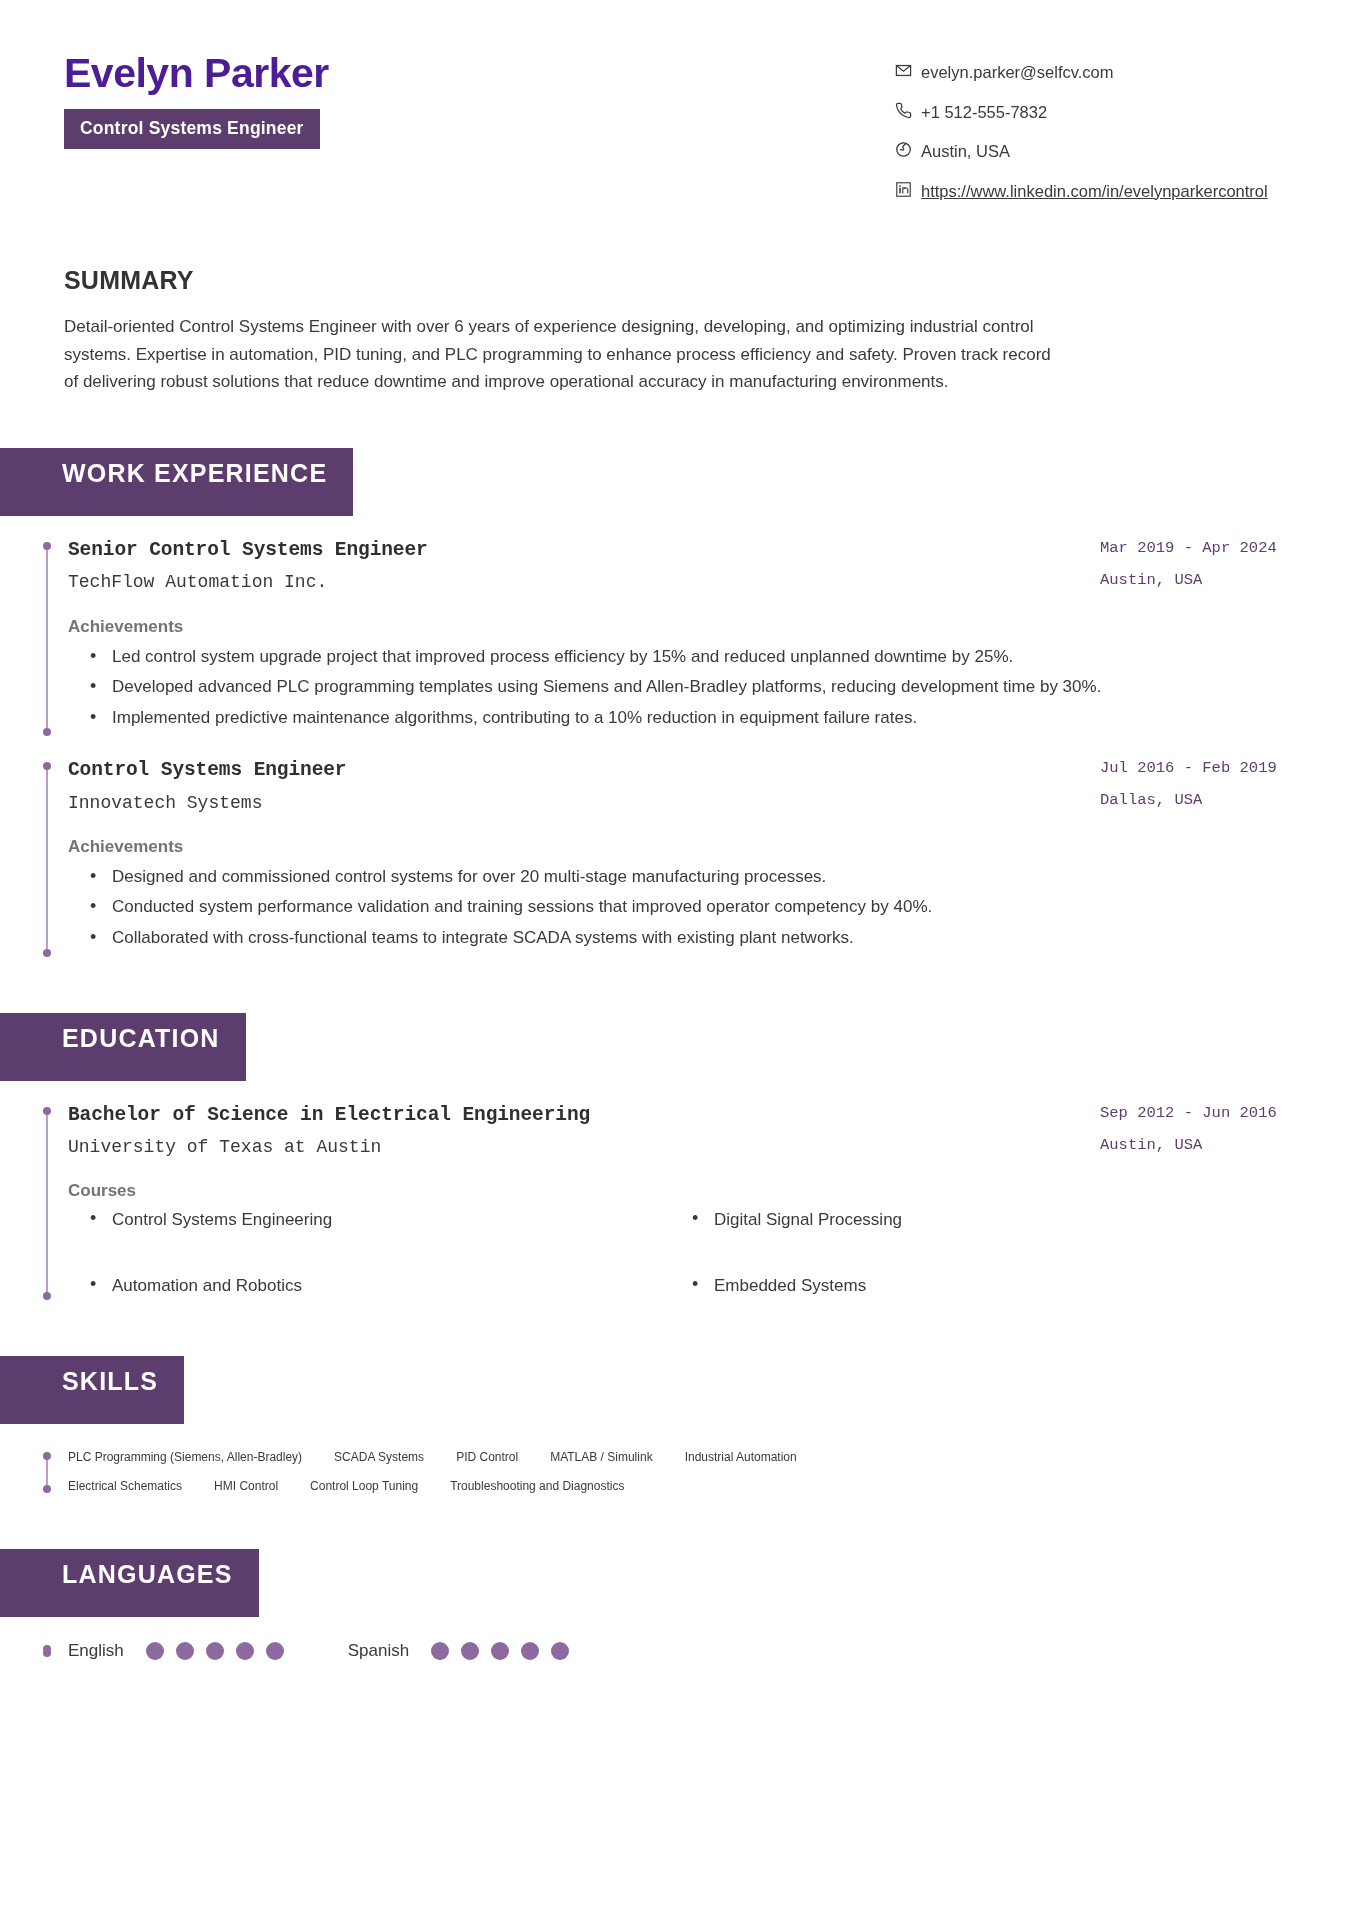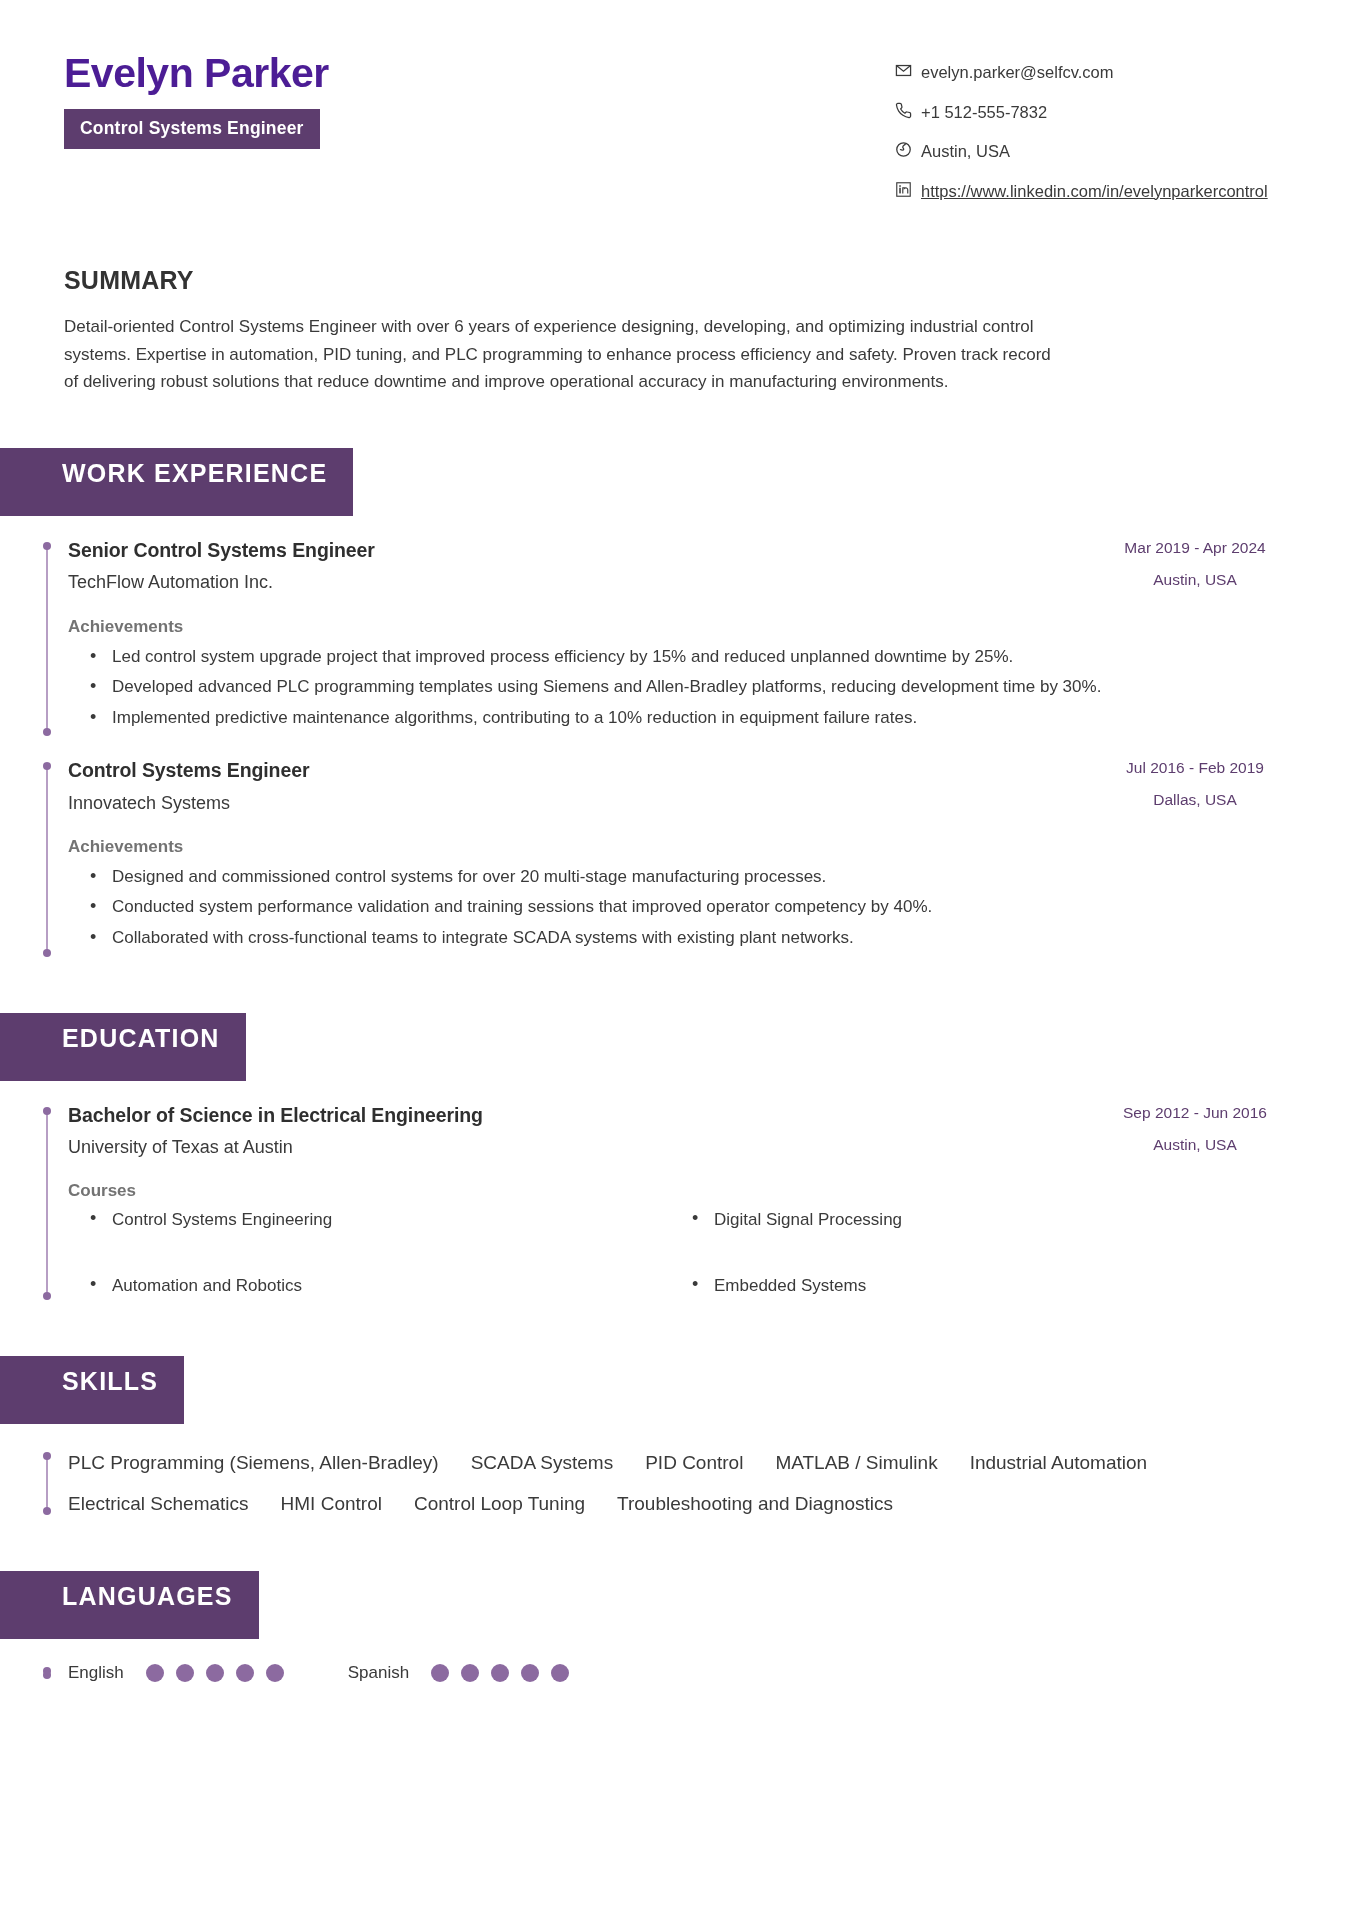--- a/index.html
+++ b/index.html
@@ -114,23 +114,23 @@
   .tl-dot-top, .tl-dot-bottom {
     position: absolute;
     left: -3px;
     width: 8px; height: 8px;
     border-radius: 50%;
     background: #8c6aa0;
   }
   .tl-dot-top { top: 4px; }
   .tl-dot-bottom { bottom: 4px; }
 
-  .entry-head { display: flex; align-items: flex-start; }
+  .entry-head { display: flex; align-items: flex-start; font-family: Liberation Mono, monospace; }
   .entry-head-left { flex: 1; padding-right: 20px; }
-  .entry-head-right { text-align: center; min-width: 190px; }
+  .entry-head-right { text-align: left; min-width: 190px; }
   .job-title {
     font-size: 19.5px;
     font-weight: bold;
     color: #2f2f2f;
     letter-spacing: -0.1px;
     line-height: 1.3;
   }
   .org {
     font-size: 18px;
     color: #3a3a3a;
@@ -199,21 +199,21 @@
     margin: 24px 60px 0 46px;
     padding-left: 22px;
   }
   .skills-rows { display: block; }
   .skill-row {
     display: flex;
     flex-wrap: wrap;
     margin-bottom: 10px;
   }
   .skill {
-    font-size: 19px;
+    font-size: 12px;
     color: #3a3a3a;
     margin-right: 32px;
     line-height: 1.6;
     white-space: nowrap;
   }
 
   
   .langs-wrap {
     position: relative;
     margin: 24px 60px 0 46px;

